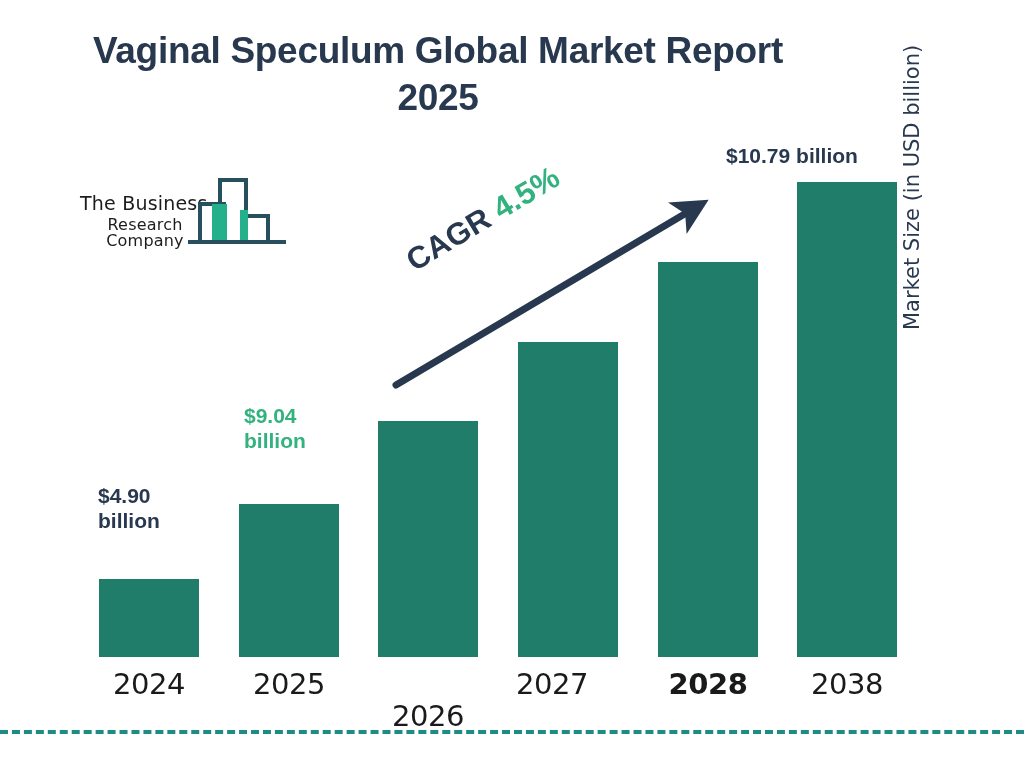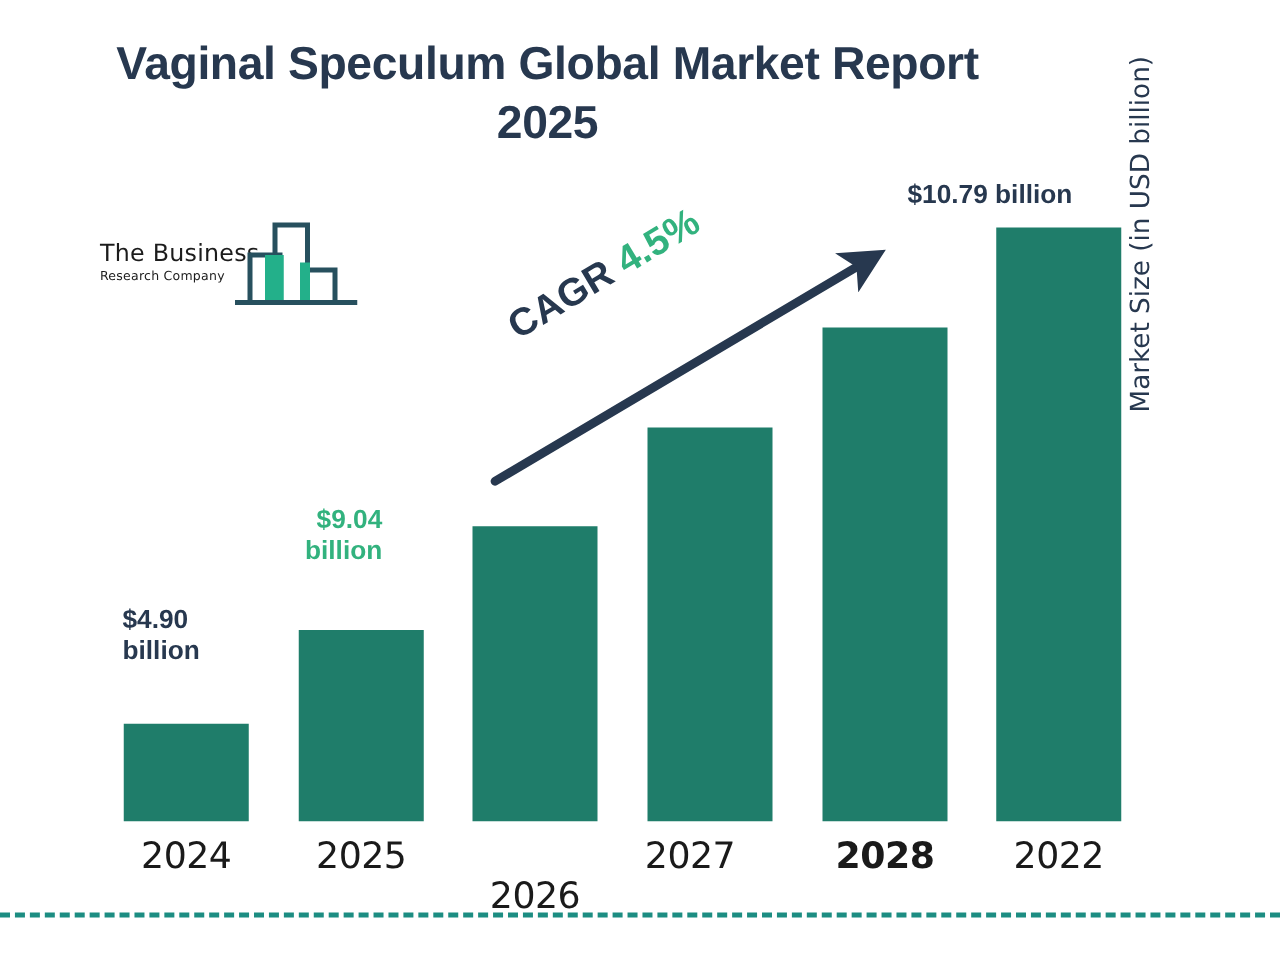--- a/index.html
+++ b/index.html
@@ -48,25 +48,26 @@
   }
   #logo-line1 {
     font-family: "DejaVu Sans", sans-serif;
     font-size: 19px;
     color: #1c1c1c;
     letter-spacing: 0.2px;
     line-height: 1;
   }
   #logo-line2 {
     font-family: "DejaVu Sans", sans-serif;
-    font-size: 10px;
+    font-size: 16px;
     color: #1c1c1c;
     letter-spacing: 0.2px;
     line-height: 1;
     margin-top: 4px;
+    text-align: center;
   }
   #logo-mark {
     position: absolute;
     left: 110px;
     top: 0px;
   }
 
   
   #plot {
     position: absolute;
@@ -88,21 +89,21 @@
     letter-spacing: -0.4px;
   }
   .value-label {
     position: absolute;
     font-size: 21px;
     font-weight: bold;
     line-height: 1.2;
     white-space: pre-line;
   }
   .value-label.navy { color: #27384f; }
-  .value-label.green { color: #32b27e; text-align: right; }
+  .value-label.green { color: #32b27e; }
 
   
   #cagr-label {
     position: absolute;
     left: 400px;
     top: 248px;
     transform: rotate(-31deg);
     transform-origin: left top;
     font-size: 31px;
     font-weight: bold;
@@ -174,21 +175,21 @@
       <div class="bar" style="left: 658px; top: 262px; width: 100px; height: 395px; background: rgb(31, 125, 106);"></div>
       <div class="bar" style="left: 797px; top: 182px; width: 100px; height: 475px; background: rgb(31, 125, 106);"></div>
     </div>
 
   <div id="xticks-layer">
       <div class="xtick" style="left: 69px; top: 667px; width: 160px;">2024</div>
       <div class="xtick" style="left: 209px; top: 667px; width: 160px;">2025</div>
       <div class="xtick" style="left: 348px; top: 667px; width: 160px; margin-top: 32px;">2026</div>
       <div class="xtick" style="left: 472px; top: 667px; width: 160px;">2027</div>
       <div class="xtick" style="left: 628px; top: 667px; width: 160px; font-weight: bold;">2028</div>
-      <div class="xtick" style="left: 767px; top: 667px; width: 160px;">2022</div>
+      <div class="xtick" style="left: 767px; top: 667px; width: 160px;">2038</div>
     </div>
 
   <div id="labels-layer">
       <div class="value-label navy" style="left: 98px; top: 483px;">$4.90
 billion</div>
       <div class="value-label green" style="left: 244px; top: 403px;">$9.04
 billion</div>
       <div class="value-label navy" style="left: 726px; top: 143px;">$10.79 billion</div>
     </div>
 

